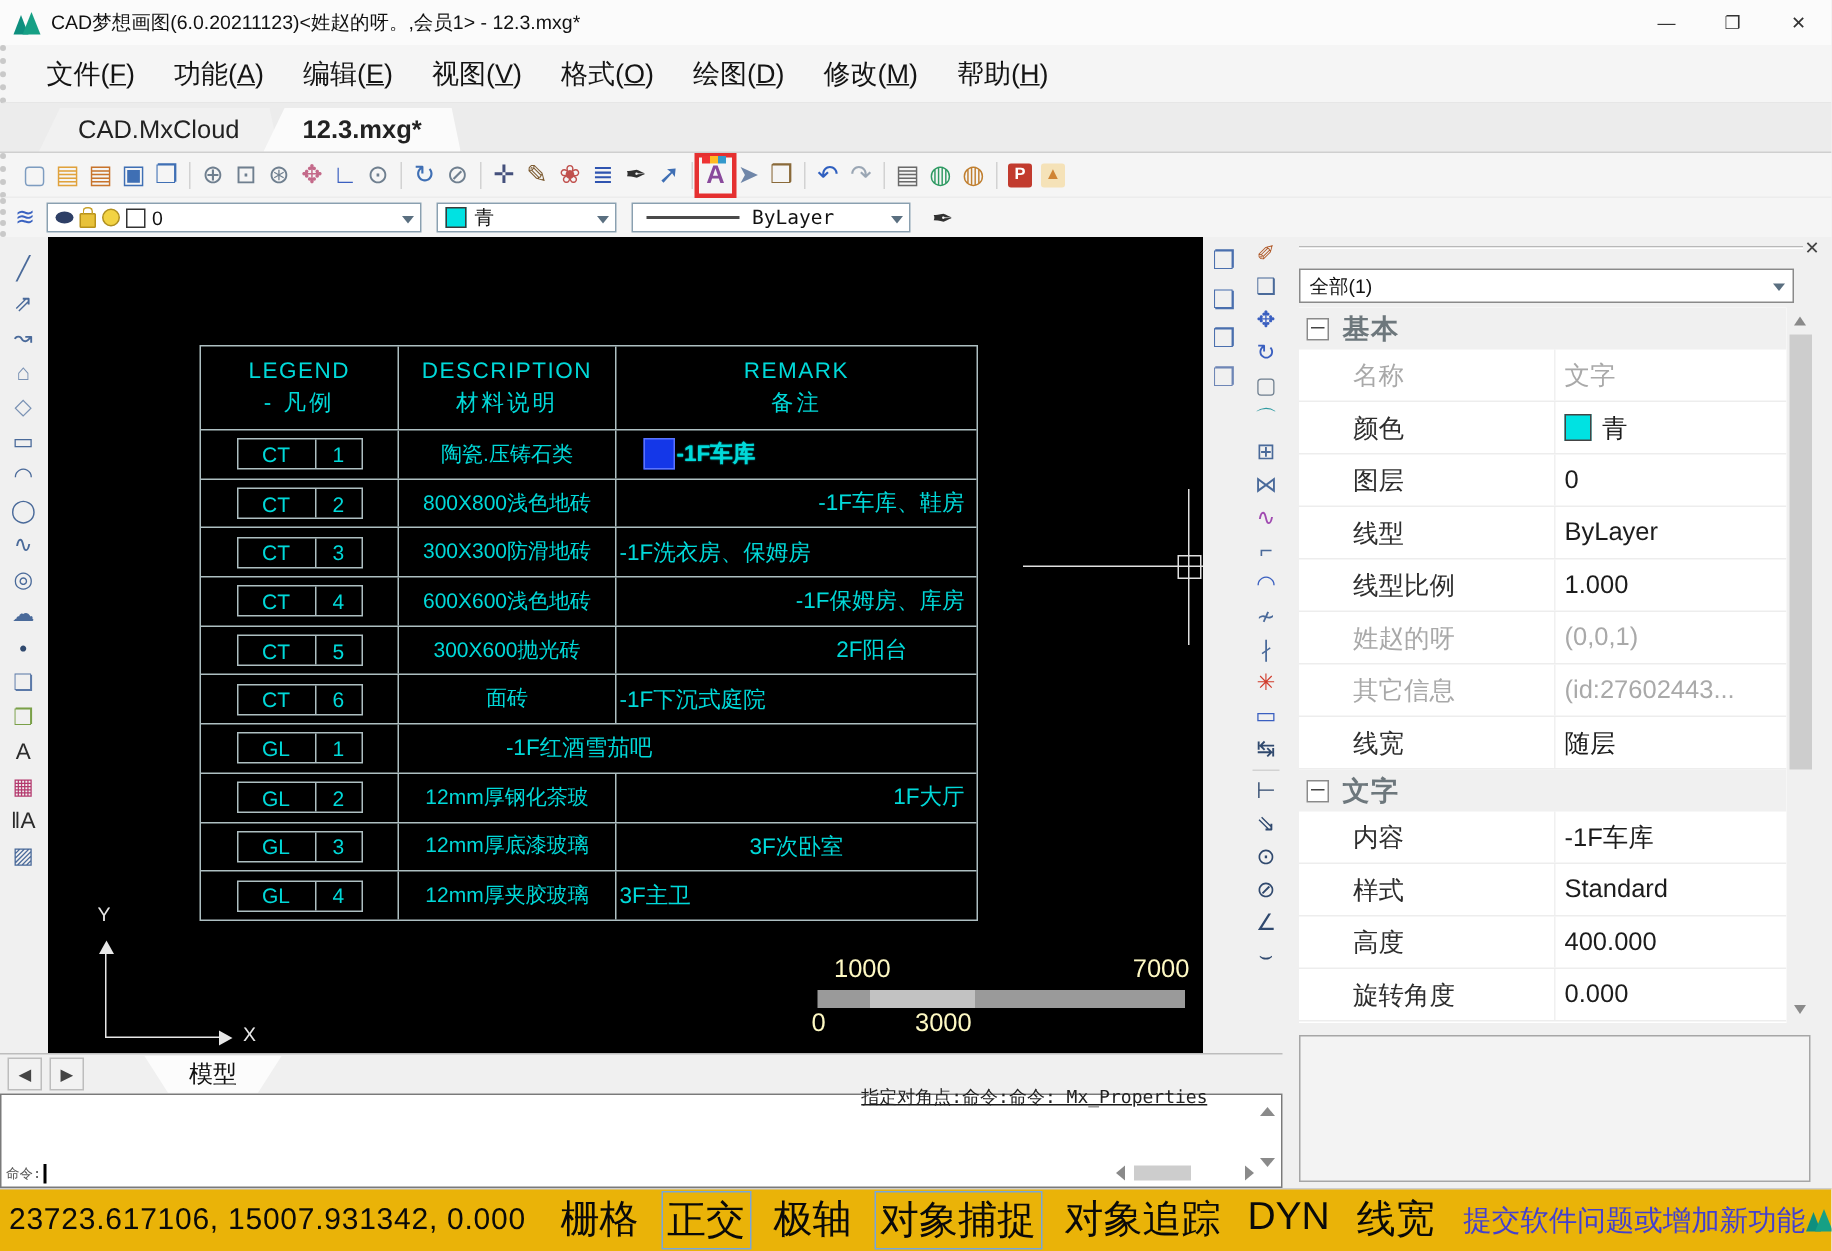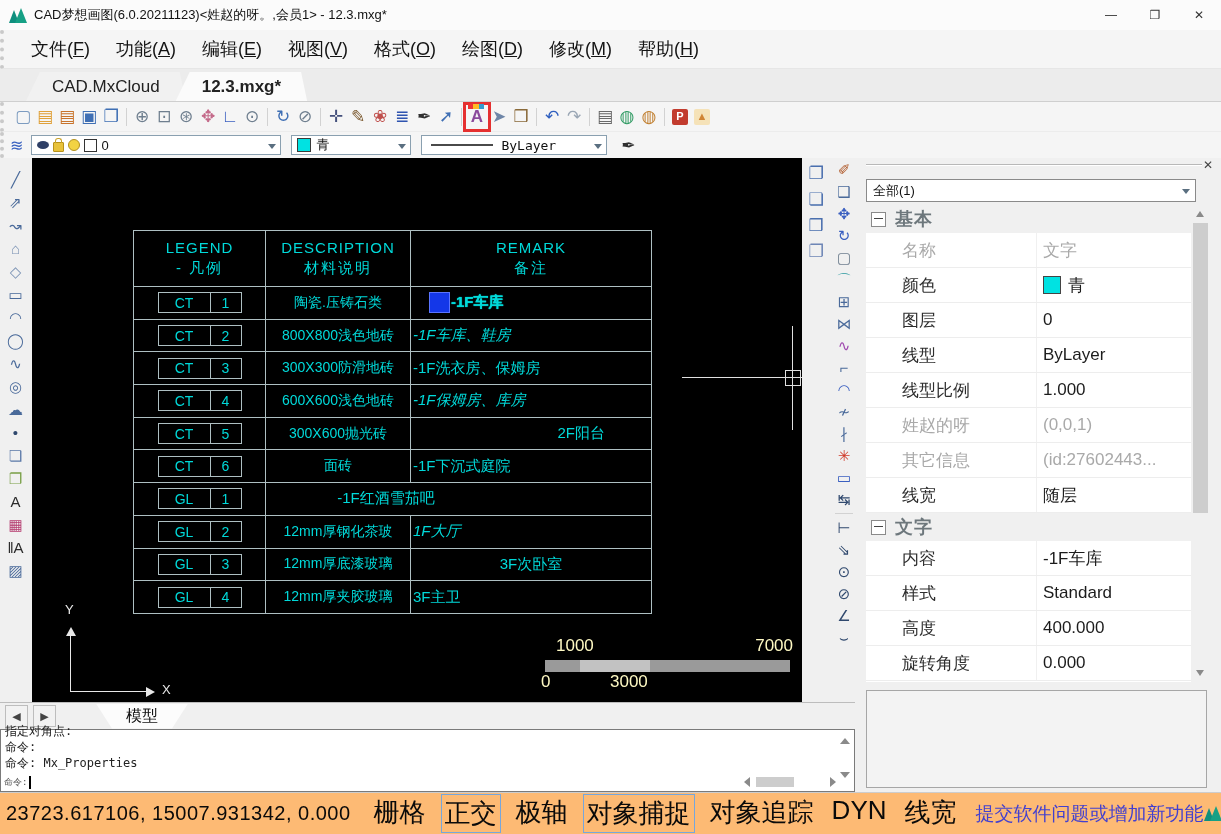--- a/index.html
+++ b/index.html
@@ -79,21 +79,21 @@
   .c-legend{width:132px;border-right:1px solid #aebfc2;justify-content:center;}
   .c-desc{width:145px;border-right:1px solid #aebfc2;justify-content:center;font-size:14px;white-space:nowrap;}
   .c-remark{width:240px;font-size:15px;white-space:nowrap;padding:0 2px;}
   .ct-box{width:84px;height:21px;border:1px solid #aebfc2;display:flex;box-sizing:border-box;}
   .ct-code{flex:1;border-right:1px solid #aebfc2;display:flex;align-items:center;justify-content:center;font-size:14px;}
   .ct-num{width:30px;display:flex;align-items:center;justify-content:center;font-size:14px;}
   .t-row .grip{display:none;width:21px;height:21px;background:#1437e8;border:1px solid #5a74ff;box-sizing:border-box;margin-left:16px;margin-right:1px;flex:0 0 auto;}
   .t-row.selected .grip{display:inline-block;}
   .t-row.selected .remark-text{font-weight:bold;text-shadow:0 0 1px #00ffff;}
   .t-row.al-center .c-remark{justify-content:center;}
-  .t-row.al-right .c-remark{padding-right:8px;font-style:italic;}
+  .t-row.al-right .c-remark{justify-content:flex-end;padding-right:8px;}
   .t-row.al-right-far .c-remark{justify-content:flex-end;padding-right:46px;}
   
   #scalebar{position:absolute;left:509px;top:478px;width:252px;height:42px;color:#fef9c3;font-size:17px;}
   #sb-bar{position:absolute;left:4px;top:24px;width:245px;height:12px;display:flex;}
   #sb-bar .s1{width:35px;background:#9a9a9a;}
   #sb-bar .s2{width:70px;background:#c2c2c2;}
   #sb-bar .s3{width:140px;background:#9a9a9a;}
   #sb-1000{position:absolute;left:15px;top:0;}
   #sb-7000{position:absolute;right:0;top:0;}
   #sb-0{position:absolute;left:0;top:36px;}
@@ -110,36 +110,36 @@
   .ch{position:absolute;background:#e0e0e0;}
   #ch-h{left:650px;top:219px;width:120px;height:1px;}
   #ch-v{left:760px;top:168px;width:1px;height:104px;}
   #ch-box{position:absolute;left:753px;top:212px;width:14px;height:14px;border:1px solid #e0e0e0;background:transparent;}
   
   #modelstrip{left:0;top:702px;width:855px;height:27px;background:#f0f0f0;display:flex;align-items:center;border-top:1px solid #bdbdbd;box-sizing:border-box;}
   .nav-arrow{width:21px;height:20px;background:#f2f2f2;border:1px solid #bdbdbd;display:flex;align-items:center;justify-content:center;font-size:11px;color:#444;margin-left:5px;}
   #model-tab{height:25px;margin-left:40px;padding:0 30px;background:#fcfcfc;clip-path:polygon(0 0,100% 0,calc(100% - 16px) 100%,16px 100%);display:flex;align-items:center;font-size:16px;color:#111;}
   
   #cmdwin{left:0;top:729px;width:855px;height:63px;background:#fff;border:1px solid #7a7a7a;box-sizing:border-box;}
-  #cmd-history{position:absolute;left:4px;top:-7px;width:800px;height:51px;overflow:hidden;display:flex;flex-direction:column;justify-content:flex-start;}
+  #cmd-history{position:absolute;left:4px;top:-7px;width:800px;height:51px;overflow:hidden;display:flex;justify-content:flex-end;text-decoration:underline;}
   .cmd-line{font-family:"DejaVu Sans Mono","Liberation Mono",monospace;font-size:12px;line-height:16px;color:#222;white-space:pre;}
   #cmd-prompt{position:absolute;left:3px;bottom:2px;display:flex;align-items:flex-end;}
   #cmd-prompt .p{font-size:9px;color:#555;font-family:"DejaVu Sans Mono",monospace;}
   .caret{display:inline-block;width:1.5px;height:13px;background:#000;margin-left:2px;}
   .vs-arrow{position:absolute;right:4px;width:0;height:0;border-left:5px solid transparent;border-right:5px solid transparent;}
   #vs-up{top:8px;border-bottom:6px solid #8a8a8a;}
   #vs-dn{top:42px;border-top:6px solid #8a8a8a;}
   #hscroll{position:absolute;right:18px;bottom:3px;width:92px;height:12px;display:flex;align-items:center;}
   .hs-arrow{width:0;height:0;border-top:5px solid transparent;border-bottom:5px solid transparent;}
   #hs-l{border-right:6px solid #8a8a8a;margin-right:6px;}
   #hs-r{border-left:6px solid #8a8a8a;margin-left:6px;}
   #hs-thumb{width:38px;height:10px;background:#cdcdcd;}
   #hs-track{flex:1;}
   
-  #statusbar{left:0;top:792px;width:1221px;height:42px;background:#fdba74;border-top:1px solid #cdcdcd;display:flex;align-items:center;box-sizing:border-box;padding-left:6px;}
+  #statusbar{left:0;top:792px;width:1221px;height:42px;background:#eab308;border-top:1px solid #cdcdcd;display:flex;align-items:center;box-sizing:border-box;padding-left:6px;}
   #coords{font-size:20px;color:#0a0a0a;letter-spacing:0.5px;margin-right:14px;white-space:nowrap;}
   .toggle{font-size:26px;color:#0a0a0a;margin:0 6px;white-space:nowrap;padding:1px 3px;}
   .toggle.active{border:1px solid #76a6dc;}
   #status-link{font-size:19px;color:#4340cf;margin-left:10px;white-space:nowrap;}
   #brand{margin-left:auto;margin-right:8px;display:flex;align-items:center;gap:5px;}
   #brand .applogo{margin:0;}
   #brand-text{font-size:15px;font-weight:bold;color:#16181d;}
   
   #panel{left:862px;top:158px;width:359px;height:634px;background:#f0f0f0;box-sizing:border-box;}
   #panel-top{position:absolute;left:4px;top:6px;width:336px;border-top:1px solid #b8b8b8;border-bottom:1px solid #fff;}

